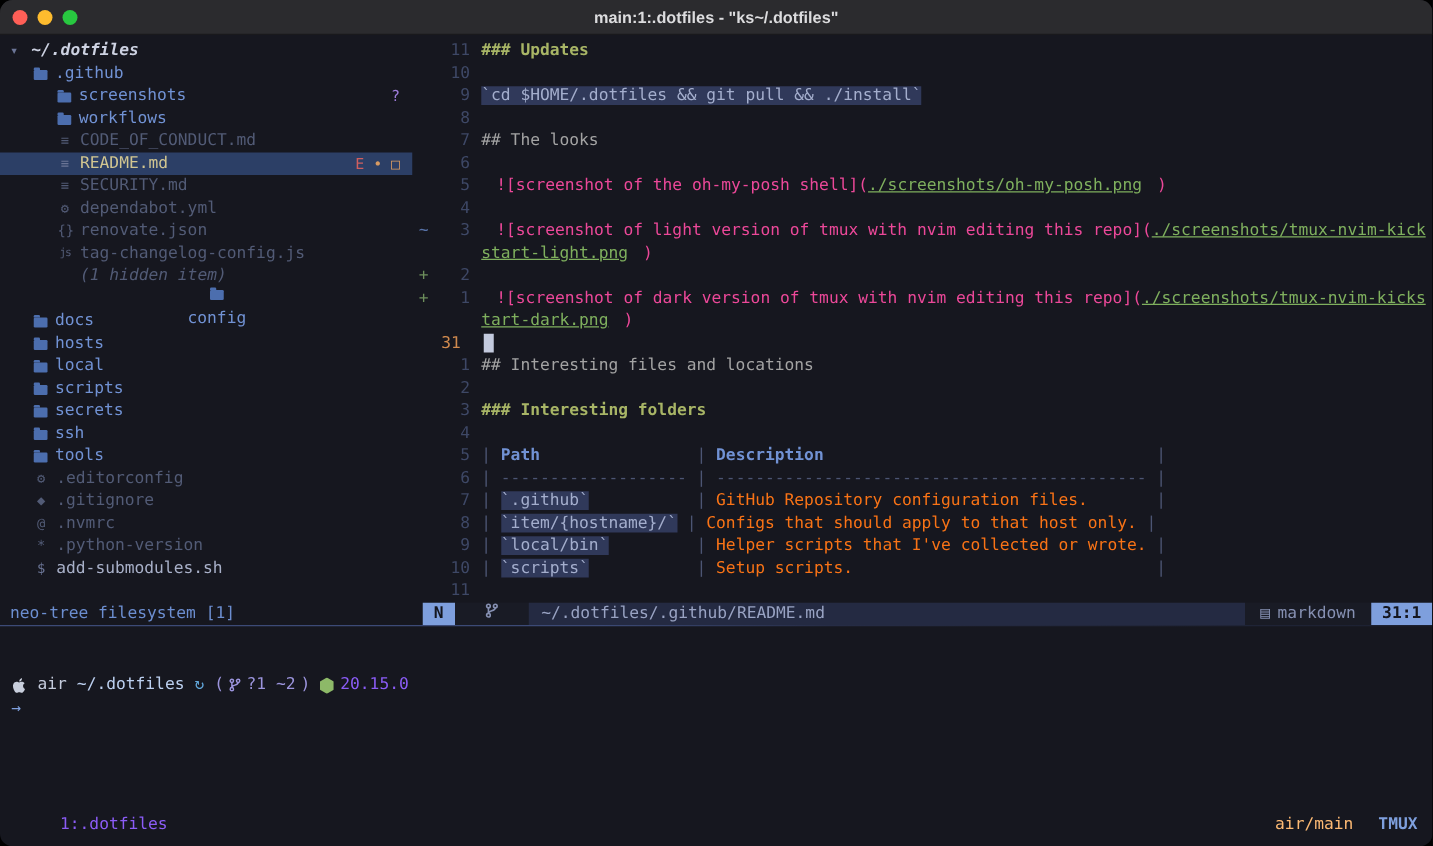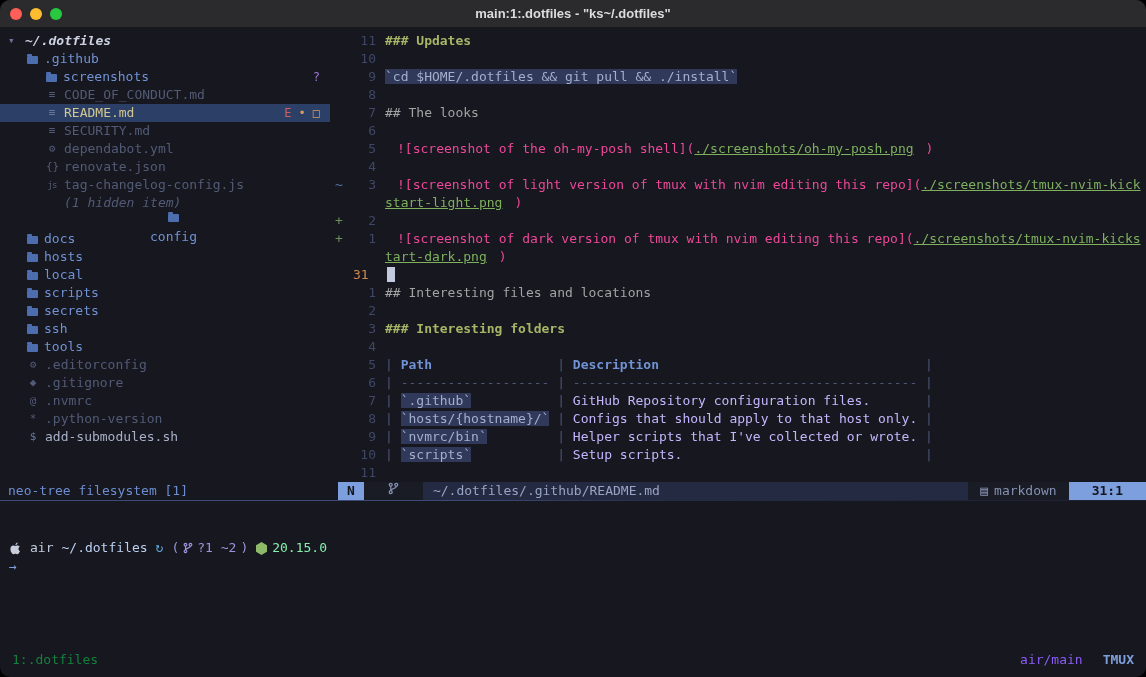--- a/index.html
+++ b/index.html
@@ -40,48 +40,48 @@
   .num{width:25px;flex:none;text-align:right;color:#3e4866;}
   .num.cur{color:#d08a4e;text-align:left;padding-left:2px;}
   .txt{padding-left:9px;white-space:pre;color:#b3bdd6;}
   .seg-h2{color:#a3a3a3;font-weight:normal;}
   .seg-h3{color:#a8b566;font-weight:bold;}
   .seg-code{background:#30395a;color:#a4aecd;}
   .seg-alt{color:#ec4899;margin-left:12px;}
   .seg-url{color:#7fb05e;text-decoration:underline;}
   .seg-pipe,.seg-dash{color:#4c5573;}
   .seg-th{color:#7192d4;font-weight:bold;}
-  .seg-txt,.seg-txt2{color:#c4b5fd;}
+  .seg-txt,.seg-txt2{color:#f97316;}
   .cursor{display:inline-block;width:8px;height:15px;background:#c3cade;margin-top:1px;vertical-align:top;}
   
   .statusrow{height:18px;display:flex;flex:none;}
   .neotree-status{width:330px;flex:none;color:#6c8ed0;padding-left:8px;}
   .lualine{flex:1;display:flex;align-items:stretch;background:#191b25;overflow:hidden;}
   .sl-mode{background:#7e9fdd;color:#14161f;font-weight:bold;padding:0 9px;}
   .sl-git{color:#8690b2;padding:0 10px;display:flex;gap:7px;align-items:center;flex-direction:column;}
   .sl-ic{color:#707a9c;}
   .sl-file{flex:1;background:#242a42;color:#99a3c3;padding:0 10px;margin-right:12px;overflow:hidden;}
   .sl-ft{color:#8690b2;display:flex;gap:6px;align-items:center;padding-right:12px;}
-  .sl-pos{background:#7e9fdd;color:#14161f;font-weight:bold;padding:0 23px;display:flex;align-items:center;}
+  .sl-pos{background:#7e9fdd;color:#14161f;font-weight:bold;padding:0 9px;display:flex;align-items:center;}
   .pane-border{height:1px;flex:none;background:linear-gradient(90deg,#3c4a76 0%,#3c4a76 42%,#262c45 58%,#1c2030 100%);}
   
   .shell{flex:1;padding:38px 0 0 9px;overflow:hidden;}
   .prompt-line{display:flex;align-items:center;gap:8px;height:18px;}
   .p-host{color:#c4cbdc;}
   .p-path{color:#bcd0f0;}
   .p-refresh{color:#62a8dc;}
   .p-git{color:#9c95dd;display:flex;align-items:center;gap:4px;}
-  .p-node{color:#86efac;display:flex;gap:5px;}
+  .p-node{color:#8b5cf6;display:flex;gap:5px;}
   .prompt-arrow{color:#7e9fdd;height:18px;margin-top:1px;}
   .iconwrap{display:inline-flex;align-items:center;}
   
   .tmuxbar{height:34px;flex:none;display:flex;align-items:center;justify-content:space-between;padding:0 12px;}
-  .tm-left{color:#15803d;}
+  .tm-left{color:#8b5cf6;margin-left:36px;}
   .tm-right{display:flex;gap:20px;align-items:center;}
-  .tm-session{color:#8b5cf6;text-align:right;}
+  .tm-session{color:#fdba74;text-align:right;}
   .tm-badge{color:#7e9fdd;font-weight:bold;}
 </style>
 </head>
 <body>
 
 <div class="window">
 
   <div class="titlebar">
     <div class="lights">
       <span class="light red"></span>
@@ -103,20 +103,24 @@
             <div class="tree-row k-dir" style="padding-left: 27px;">
               <span class="ficon"></span>
               <span class="lbl-dir">.github</span>
             </div>
             <div class="tree-row k-dir" style="padding-left: 46px;">
               <span class="ficon"></span>
               <span class="lbl-dir">screenshots</span>
               <span class="markers">
                 <span class="m-purple">?</span>
               </span>
+            </div>
+            <div class="tree-row k-dir" style="padding-left: 46px;">
+              <span class="ficon"></span>
+              <span class="lbl-dir">workflows</span>
             </div>
             <div class="tree-row k-file dim" style="padding-left: 46px;">
               <span class="gicon ic-doc">≡</span>
               <span class="lbl-file">CODE_OF_CONDUCT.md</span>
             </div>
             <div class="tree-row k-file selected" style="padding-left: 46px;">
               <span class="gicon ic-doc">≡</span>
               <span class="lbl-file">README.md</span>
               <span class="markers">
                 <span class="m-red">E</span>
@@ -213,22 +217,22 @@
           <div class="ed-line"><span class="sign s-a">+</span><span class="num">1</span><span class="txt"><span class="seg-alt">![screenshot of dark version of tmux with nvim editing this repo](</span><span class="seg-url">./screenshots/tmux-nvim-kicks</span></span></div>
           <div class="ed-line"><span class="sign"></span><span class="num"></span><span class="txt"><span class="seg-url">tart-dark.png</span><span class="seg-alt">)</span></span></div>
           <div class="ed-line"><span class="sign"></span><span class="num cur">31</span><span class="txt"><span class="cursor"></span></span></div>
           <div class="ed-line"><span class="sign"></span><span class="num">1</span><span class="txt"><span class="seg-h2">## Interesting files and locations</span></span></div>
           <div class="ed-line"><span class="sign"></span><span class="num">2</span><span class="txt"></span></div>
           <div class="ed-line"><span class="sign"></span><span class="num">3</span><span class="txt"><span class="seg-h3">### Interesting folders</span></span></div>
           <div class="ed-line"><span class="sign"></span><span class="num">4</span><span class="txt"></span></div>
           <div class="ed-line"><span class="sign"></span><span class="num">5</span><span class="txt"><span class="seg-pipe">| </span><span class="seg-th">Path</span><span class="seg-txt">                </span><span class="seg-pipe">| </span><span class="seg-th">Description</span><span class="seg-txt">                                  </span><span class="seg-pipe">|</span></span></div>
           <div class="ed-line"><span class="sign"></span><span class="num">6</span><span class="txt"><span class="seg-pipe">| </span><span class="seg-dash">-------------------</span><span class="seg-txt"> </span><span class="seg-pipe">| </span><span class="seg-dash">--------------------------------------------</span><span class="seg-txt"> </span><span class="seg-pipe">|</span></span></div>
           <div class="ed-line"><span class="sign"></span><span class="num">7</span><span class="txt"><span class="seg-pipe">| </span><span class="seg-code">`.github`</span><span class="seg-txt">           </span><span class="seg-pipe">| </span><span class="seg-txt2">GitHub Repository configuration files.</span><span class="seg-txt">       </span><span class="seg-pipe">|</span></span></div>
-          <div class="ed-line"><span class="sign"></span><span class="num">8</span><span class="txt"><span class="seg-pipe">| </span><span class="seg-code">`hosts/{hostname}/`</span><span class="seg-txt"> </span><span class="seg-pipe">| </span><span class="seg-txt2">Configs that should apply to that host only.</span><span class="seg-txt"> </span><span class="seg-pipe">|</span></span></div>
-          <div class="ed-line"><span class="sign"></span><span class="num">9</span><span class="txt"><span class="seg-pipe">| </span><span class="seg-code">`nvmrc/bin`</span><span class="seg-txt">         </span><span class="seg-pipe">| </span><span class="seg-txt2">Helper scripts that I've collected or wrote.</span><span class="seg-txt"> </span><span class="seg-pipe">|</span></span></div>
+          <div class="ed-line"><span class="sign"></span><span class="num">8</span><span class="txt"><span class="seg-pipe">| </span><span class="seg-code">`item/{hostname}/`</span><span class="seg-txt"> </span><span class="seg-pipe">| </span><span class="seg-txt2">Configs that should apply to that host only.</span><span class="seg-txt"> </span><span class="seg-pipe">|</span></span></div>
+          <div class="ed-line"><span class="sign"></span><span class="num">9</span><span class="txt"><span class="seg-pipe">| </span><span class="seg-code">`local/bin`</span><span class="seg-txt">         </span><span class="seg-pipe">| </span><span class="seg-txt2">Helper scripts that I've collected or wrote.</span><span class="seg-txt"> </span><span class="seg-pipe">|</span></span></div>
           <div class="ed-line"><span class="sign"></span><span class="num">10</span><span class="txt"><span class="seg-pipe">| </span><span class="seg-code">`scripts`</span><span class="seg-txt">           </span><span class="seg-pipe">| </span><span class="seg-txt2">Setup scripts.</span><span class="seg-txt">                               </span><span class="seg-pipe">|</span></span></div>
           <div class="ed-line"><span class="sign"></span><span class="num">11</span><span class="txt"></span></div>
         </div>
     </div>
 
     <div class="statusrow">
       <div class="neotree-status">neo-tree filesystem [1]</div>
       <div class="lualine">
         <span class="sl-mode">N</span>
         <span class="sl-git">

